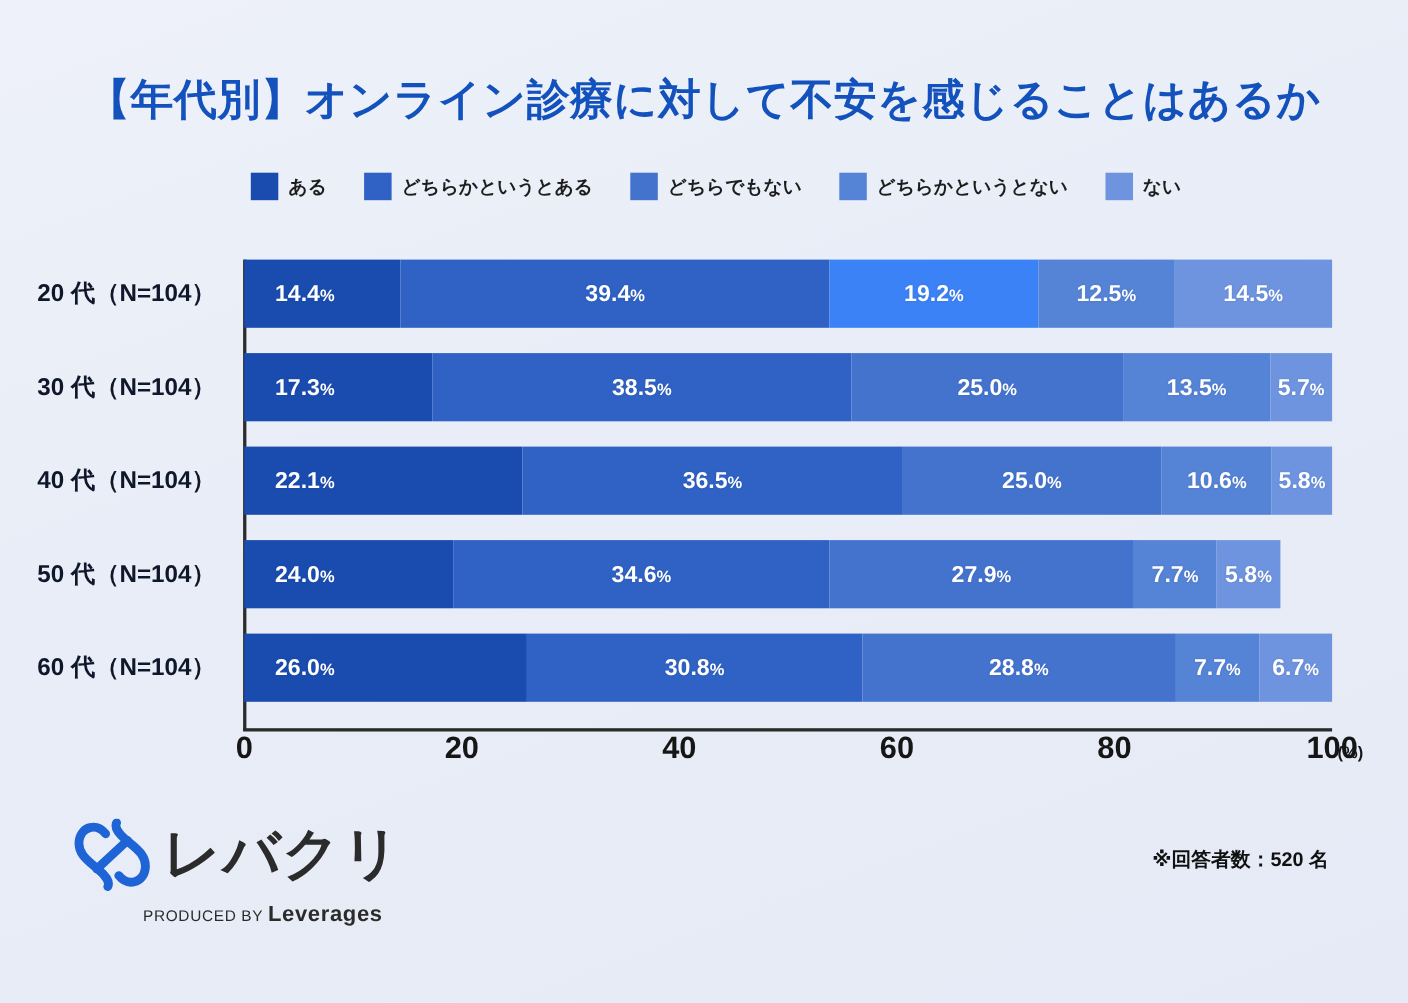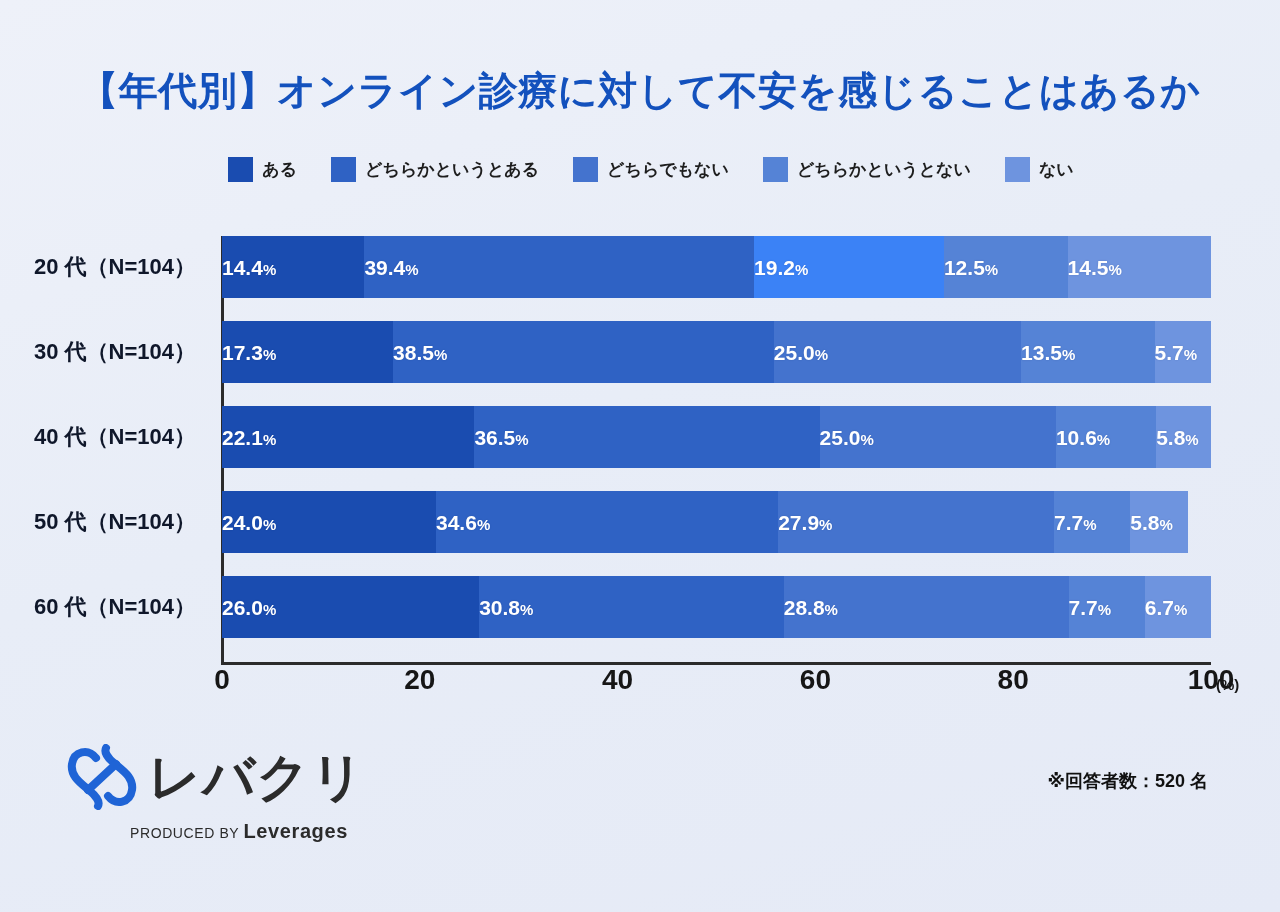--- a/index.html
+++ b/index.html
@@ -130,22 +130,22 @@
     font-weight: bold;
     white-space: nowrap;
     text-shadow: 0 0 2px rgba(20,40,90,0.18);
     line-height: 1;
     display: inline-block;
   }
   .seg-label .pct {
     font-size: 15px;
     font-weight: bold;
   }
-  .seg.align-left  { justify-content: flex-start; padding-left: 0; }
-  .seg.align-center{ }
+  .seg.align-left  { justify-content: flex-start; padding-left: 28px; }
+  .seg.align-center{ justify-content: center; }
 
   
   .xticks {
     position: absolute;
     left: 0;
     top: 664px;
     width: 1280px;
     height: 36px;
   }
   .xtick {
@@ -299,21 +299,21 @@
           <span class="seg-label"><span>10.6</span><span class="pct">%</span></span>
         </div>
         <div class="seg align-center" style="width: 57.362px; background: rgb(110, 148, 223);">
           <span class="seg-label"><span>5.8</span><span class="pct">%</span></span>
         </div>
       </div>
     </div>
     <div class="row" style="top: 255px;">
       <div class="row-label">50 代（N=104）</div>
       <div class="bar">
-        <div class="seg align-left" style="width: 214px; background: rgb(26, 76, 176);">
+        <div class="seg align-left" style="width: 190px; background: rgb(26, 76, 176);">
           <span class="seg-label"><span>24.0</span><span class="pct">%</span></span>
         </div>
         <div class="seg align-center" style="width: 342.194px; background: rgb(47, 98, 196);">
           <span class="seg-label"><span>34.6</span><span class="pct">%</span></span>
         </div>
         <div class="seg align-center" style="width: 275.931px; background: rgb(68, 115, 206);">
           <span class="seg-label"><span>27.9</span><span class="pct">%</span></span>
         </div>
         <div class="seg align-center" style="width: 76.153px; background: rgb(85, 131, 214);">
           <span class="seg-label"><span>7.7</span><span class="pct">%</span></span>

